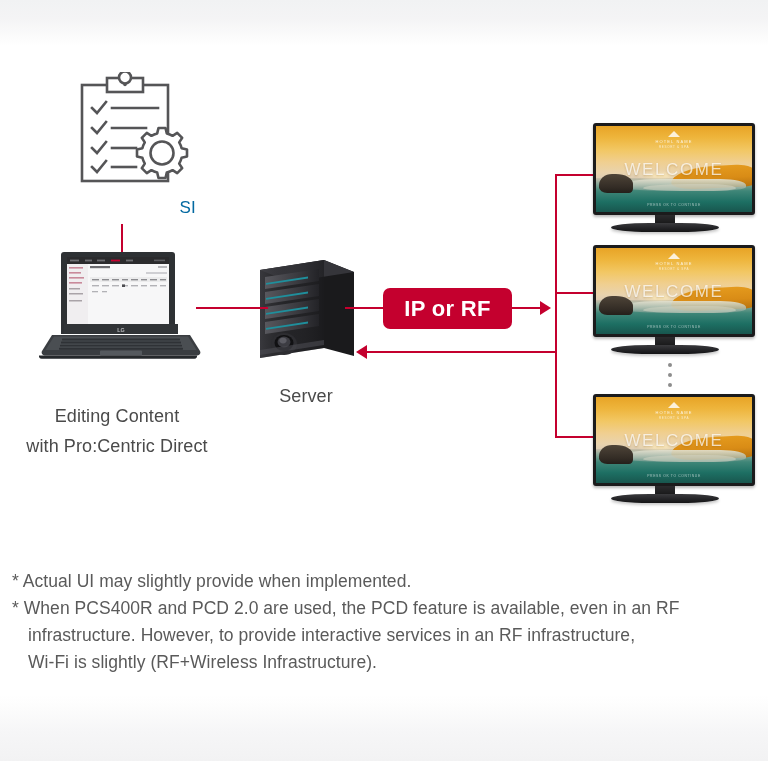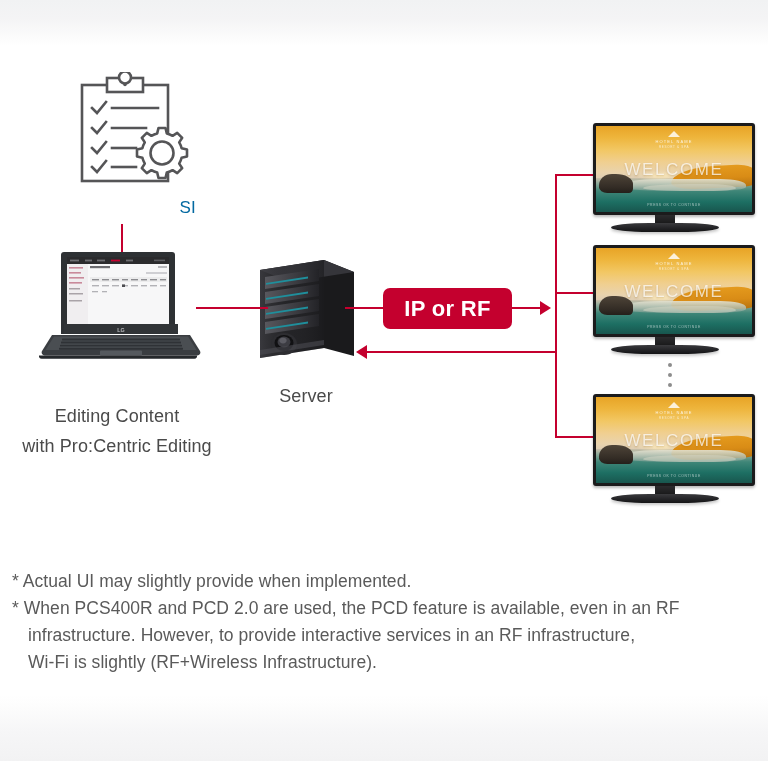--- a/index.html
+++ b/index.html
@@ -344,21 +344,21 @@
       </g>
 
       <rect x="66" y="100.6" width="42" height="5" rx="1" fill="#55595e"></rect>
 
       <path d="M5,105.4 h158 a3,3 0 0 1 -2.6,3.4 h-152.8 a3,3 0 0 1 -2.6,-3.4 z" fill="#26292c"></path>
     </svg>
   </div>
 
   <div id="label-laptop" class="device-label">
     <div>Editing Content</div>
-    <div>with Pro:Centric Editing</div>
+    <div>with Pro:Centric Direct</div>
   </div>
 
   <div id="server">
     <svg viewBox="0 0 112 116" width="112" height="116">
 
       <path d="M74,12 L104,24 L104,108 L74,100 Z" fill="#1a1a1c"></path>
 
       <path d="M10,22 L74,12 L74,100 L10,110 Z" fill="#232326"></path>
 
       <path d="M10,22 L74,12 L104,24 L40,34 Z" fill="#35353a"></path>

